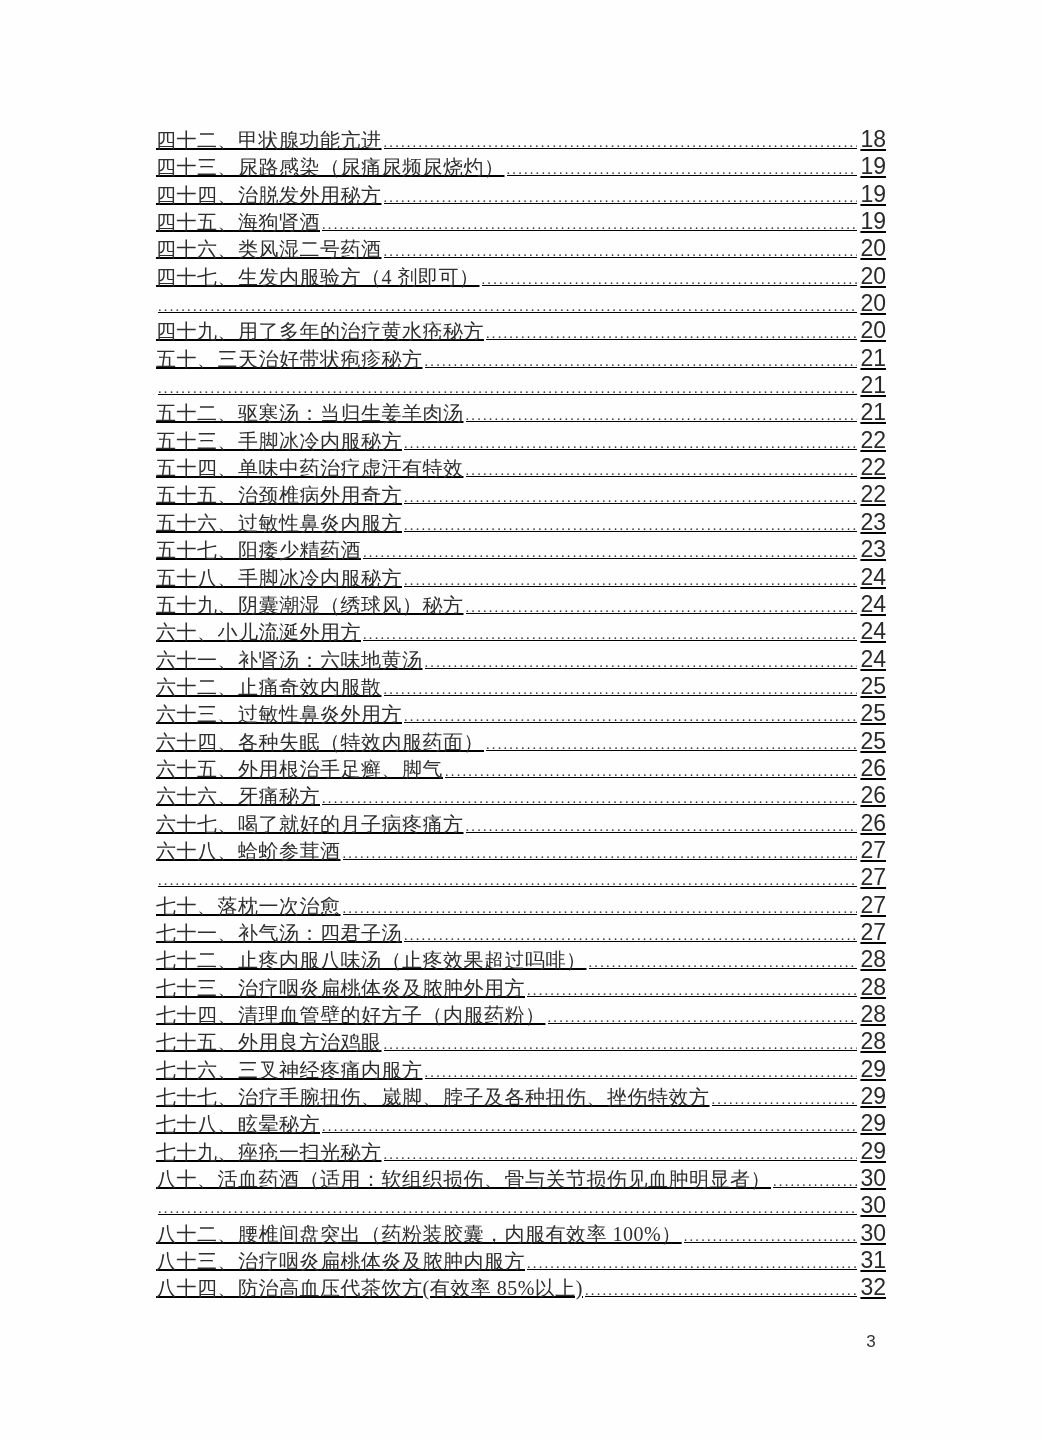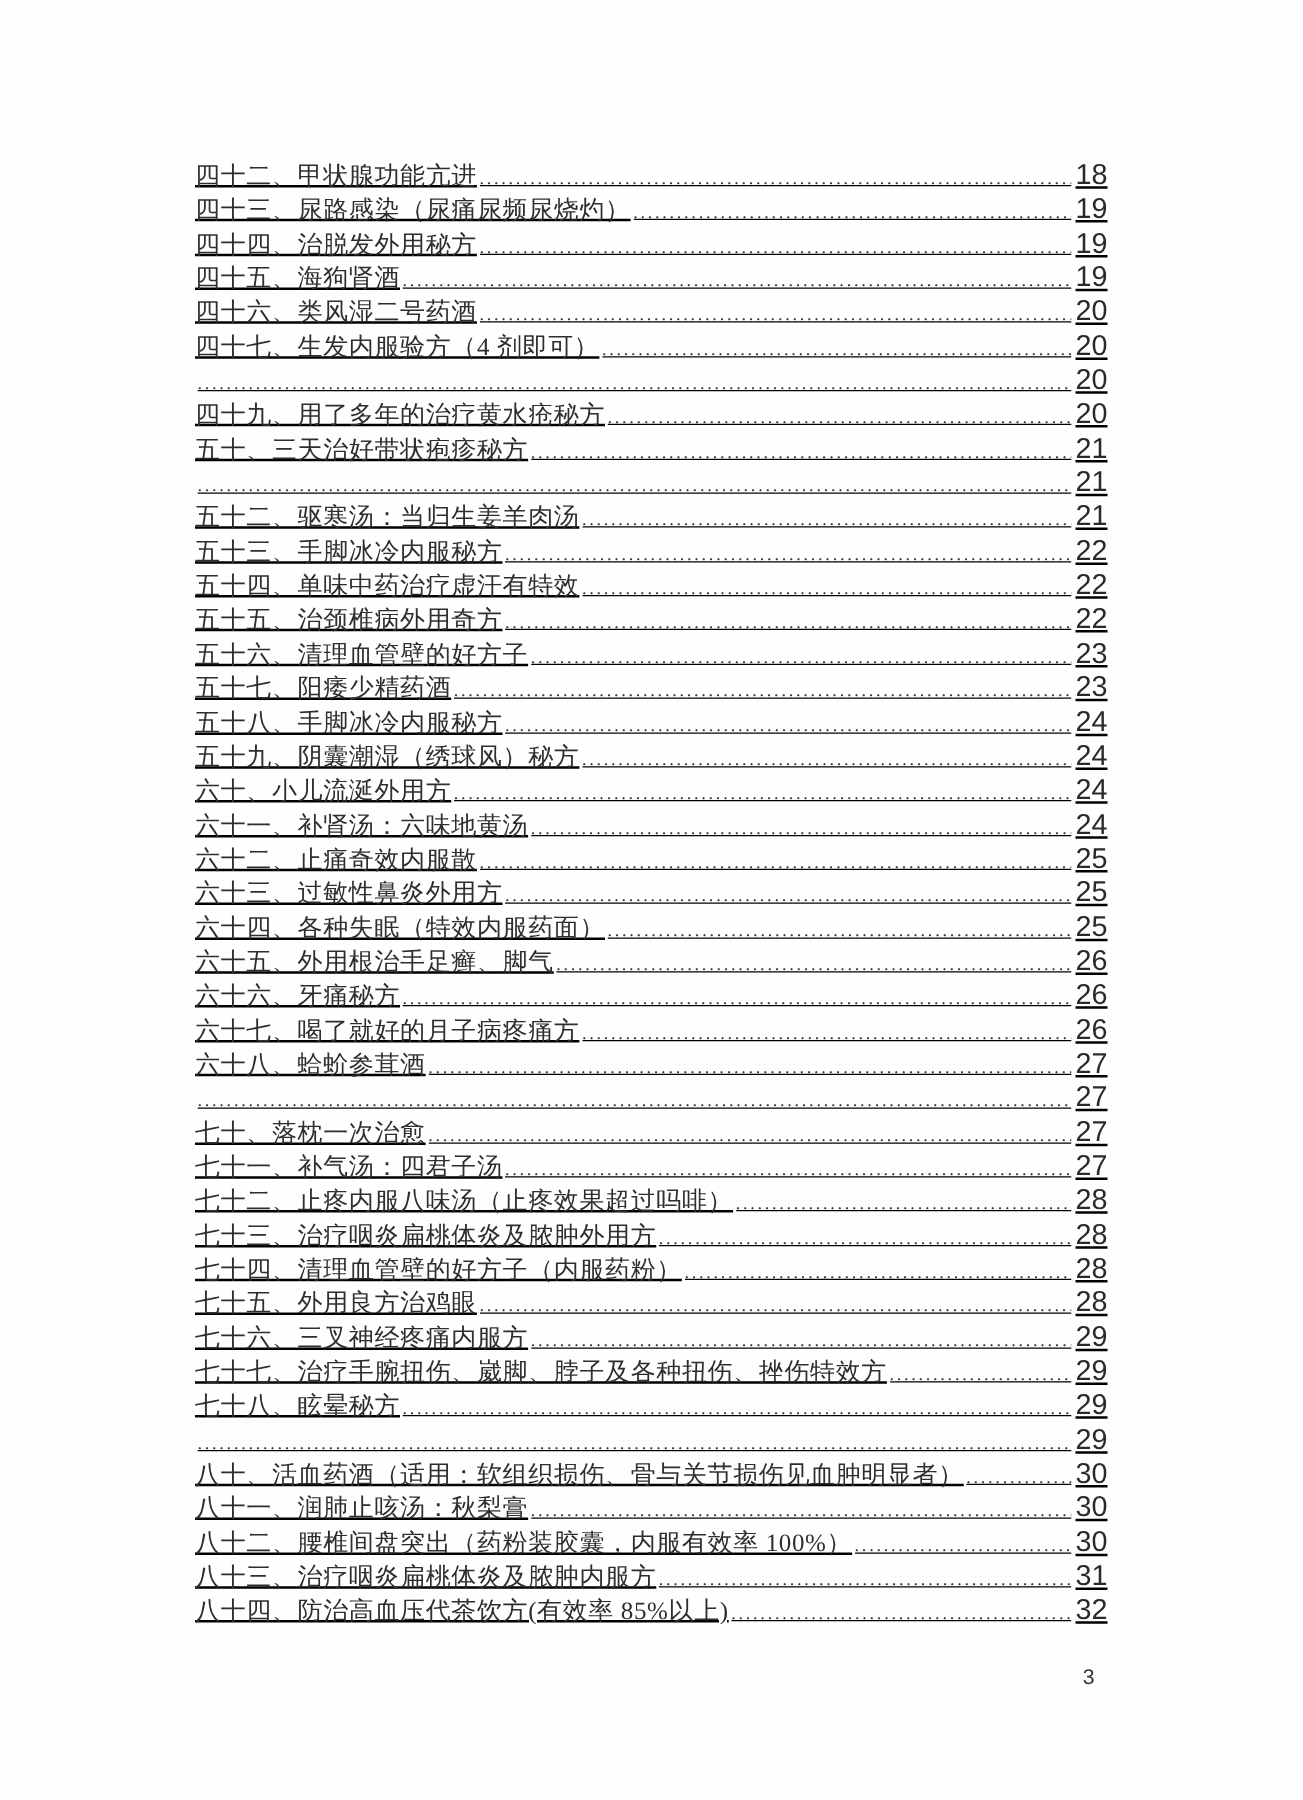--- a/index.html
+++ b/index.html
@@ -151,21 +151,21 @@
     <span class="toc-page">22</span>
   </div>
 
   <div class="toc-row">
     <span class="toc-title">五十五、治颈椎病外用奇方</span>
     <span class="toc-dots"></span>
     <span class="toc-page">22</span>
   </div>
 
   <div class="toc-row">
-    <span class="toc-title">五十六、清理血管壁的好方子</span>
+    <span class="toc-title">五十六、过敏性鼻炎内服方</span>
     <span class="toc-dots"></span>
     <span class="toc-page">23</span>
   </div>
 
   <div class="toc-row">
     <span class="toc-title">五十七、阳痿少精药酒</span>
     <span class="toc-dots"></span>
     <span class="toc-page">23</span>
   </div>
 
@@ -288,32 +288,32 @@
     <span class="toc-page">29</span>
   </div>
 
   <div class="toc-row">
     <span class="toc-title">七十八、眩晕秘方</span>
     <span class="toc-dots"></span>
     <span class="toc-page">29</span>
   </div>
 
   <div class="toc-row">
+    <span class="toc-title">七十九、痤疮一扫光秘方</span>
     <span class="toc-dots"></span>
     <span class="toc-page">29</span>
   </div>
 
   <div class="toc-row">
     <span class="toc-title">八十、活血药酒（适用：软组织损伤、骨与关节损伤见血肿明显者）</span>
     <span class="toc-dots"></span>
     <span class="toc-page">30</span>
   </div>
 
   <div class="toc-row">
-    <span class="toc-title">八十一、润肺止咳汤：秋梨膏</span>
     <span class="toc-dots"></span>
     <span class="toc-page">30</span>
   </div>
 
   <div class="toc-row">
     <span class="toc-title">八十二、腰椎间盘突出（药粉装胶囊，内服有效率 100%）</span>
     <span class="toc-dots"></span>
     <span class="toc-page">30</span>
   </div>
 

